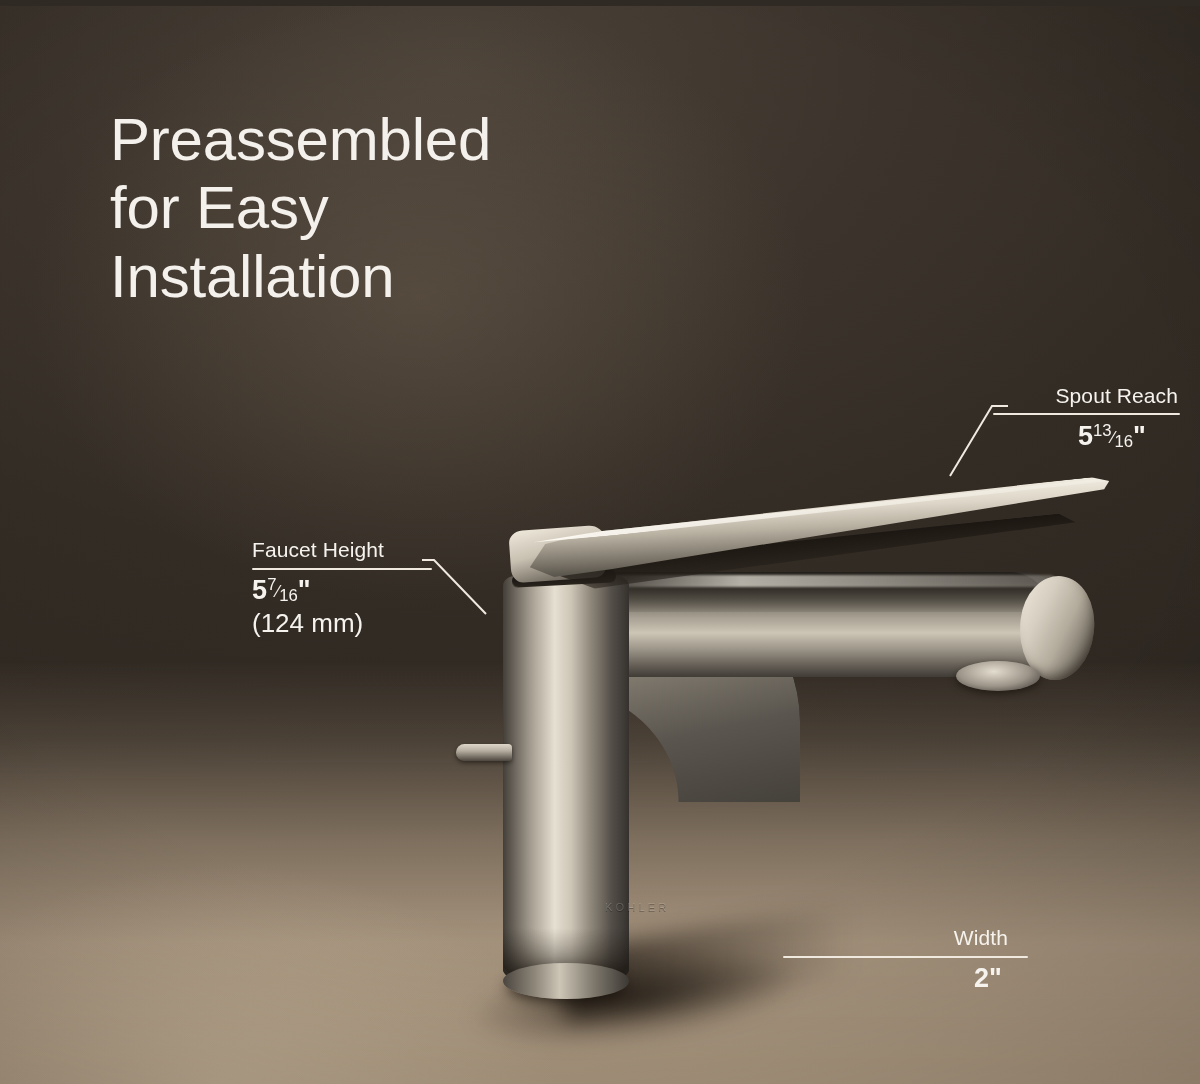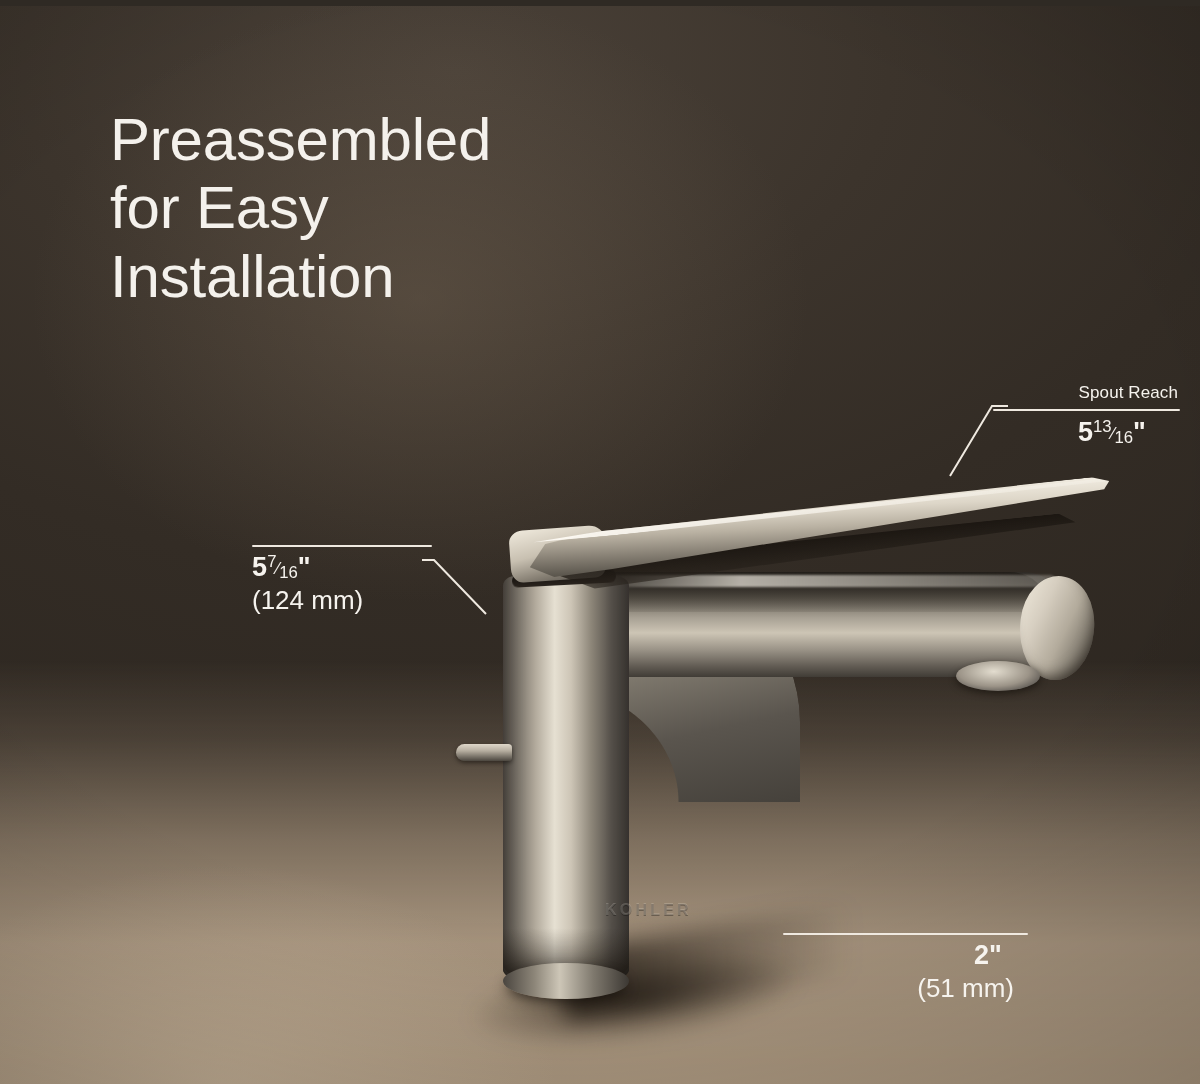--- a/index.html
+++ b/index.html
@@ -42,21 +42,21 @@
 
   
   .headline{
     position:absolute;left:110px;top:100px;
     color:#f4f1ec;font-weight:300;font-size:60px;line-height:1.14;
     letter-spacing:-0.2px;white-space:pre-line;
   }
 
   
   .callout{position:absolute;color:#f6f3ee;}
-  .callout .label{font-size:17px;font-weight:400;line-height:1.1;letter-spacing:0.1px;}
+  .callout .label{font-size:21px;font-weight:400;line-height:1.1;letter-spacing:0.1px;}
   .rule{background:#efe9e0;height:2px;border-radius:1px;}
   .val{font-size:27px;font-weight:700;line-height:1.22;letter-spacing:0.1px;}
   .val .frac{
     display:inline-block;font-size:0.62em;font-weight:400;
     position:relative;top:-0.10em;letter-spacing:0;
   }
   .val .frac sup{font-size:1em;vertical-align:super;line-height:0;}
   .val .frac sub{font-size:1em;vertical-align:sub;line-height:0;}
   .mm{font-size:26px;font-weight:400;line-height:1.25;}
 
@@ -197,21 +197,21 @@
   .lift-rod{
     position:absolute;left:56px;top:268px;width:56px;height:17px;
     border-radius:9px 4px 4px 9px;
     background:linear-gradient(180deg,#ded7c9 0%,#b6aea0 40%,#726c62 78%,#4b463f 100%);
     box-shadow:0 2px 4px rgba(15,11,8,.55);
   }
 
   
   .brand{
     position:absolute;left:205px;top:425px;
-    font-size:16px;letter-spacing:3.2px;font-weight:700;
+    font-size:11px;letter-spacing:3.2px;font-weight:400;
     color:rgba(245,240,230,.20);
     text-shadow:0 1px 0 rgba(0,0,0,.30);
   }
 </style>
 </head>
 <body>
 
 <div class="stage">
 
   <div class="bg-base"></div>
@@ -253,28 +253,29 @@
     <div class="rule"></div>
     <div class="val">
       <span>5</span><span class="frac"><sup>13</sup>⁄<sub>16</sub></span><span>"</span>
     </div>
   </div>
 
   <svg class="lead" id="lead-height" viewBox="0 0 80 70">
     <polyline points="2,2 14,2 66,56" fill="none" stroke="#efe9e0" stroke-width="2"></polyline>
   </svg>
   <div class="callout" id="co-height">
+    <div class="label">Faucet Height</div>
     <div class="rule"></div>
     <div class="val">
       <span>5</span><span class="frac"><sup>7</sup>⁄<sub>16</sub></span><span>"</span>
     </div>
     <div class="mm">(124 mm)</div>
   </div>
 
   <div class="callout" id="co-width">
+    <div class="label">Width</div>
     <div class="rule"></div>
     <div class="val">
       <span>2</span><span>"</span>
     </div>
-    <div class="mm">(51 mm)</div>
   </div>
 
 </div>
 
 </body></html>

